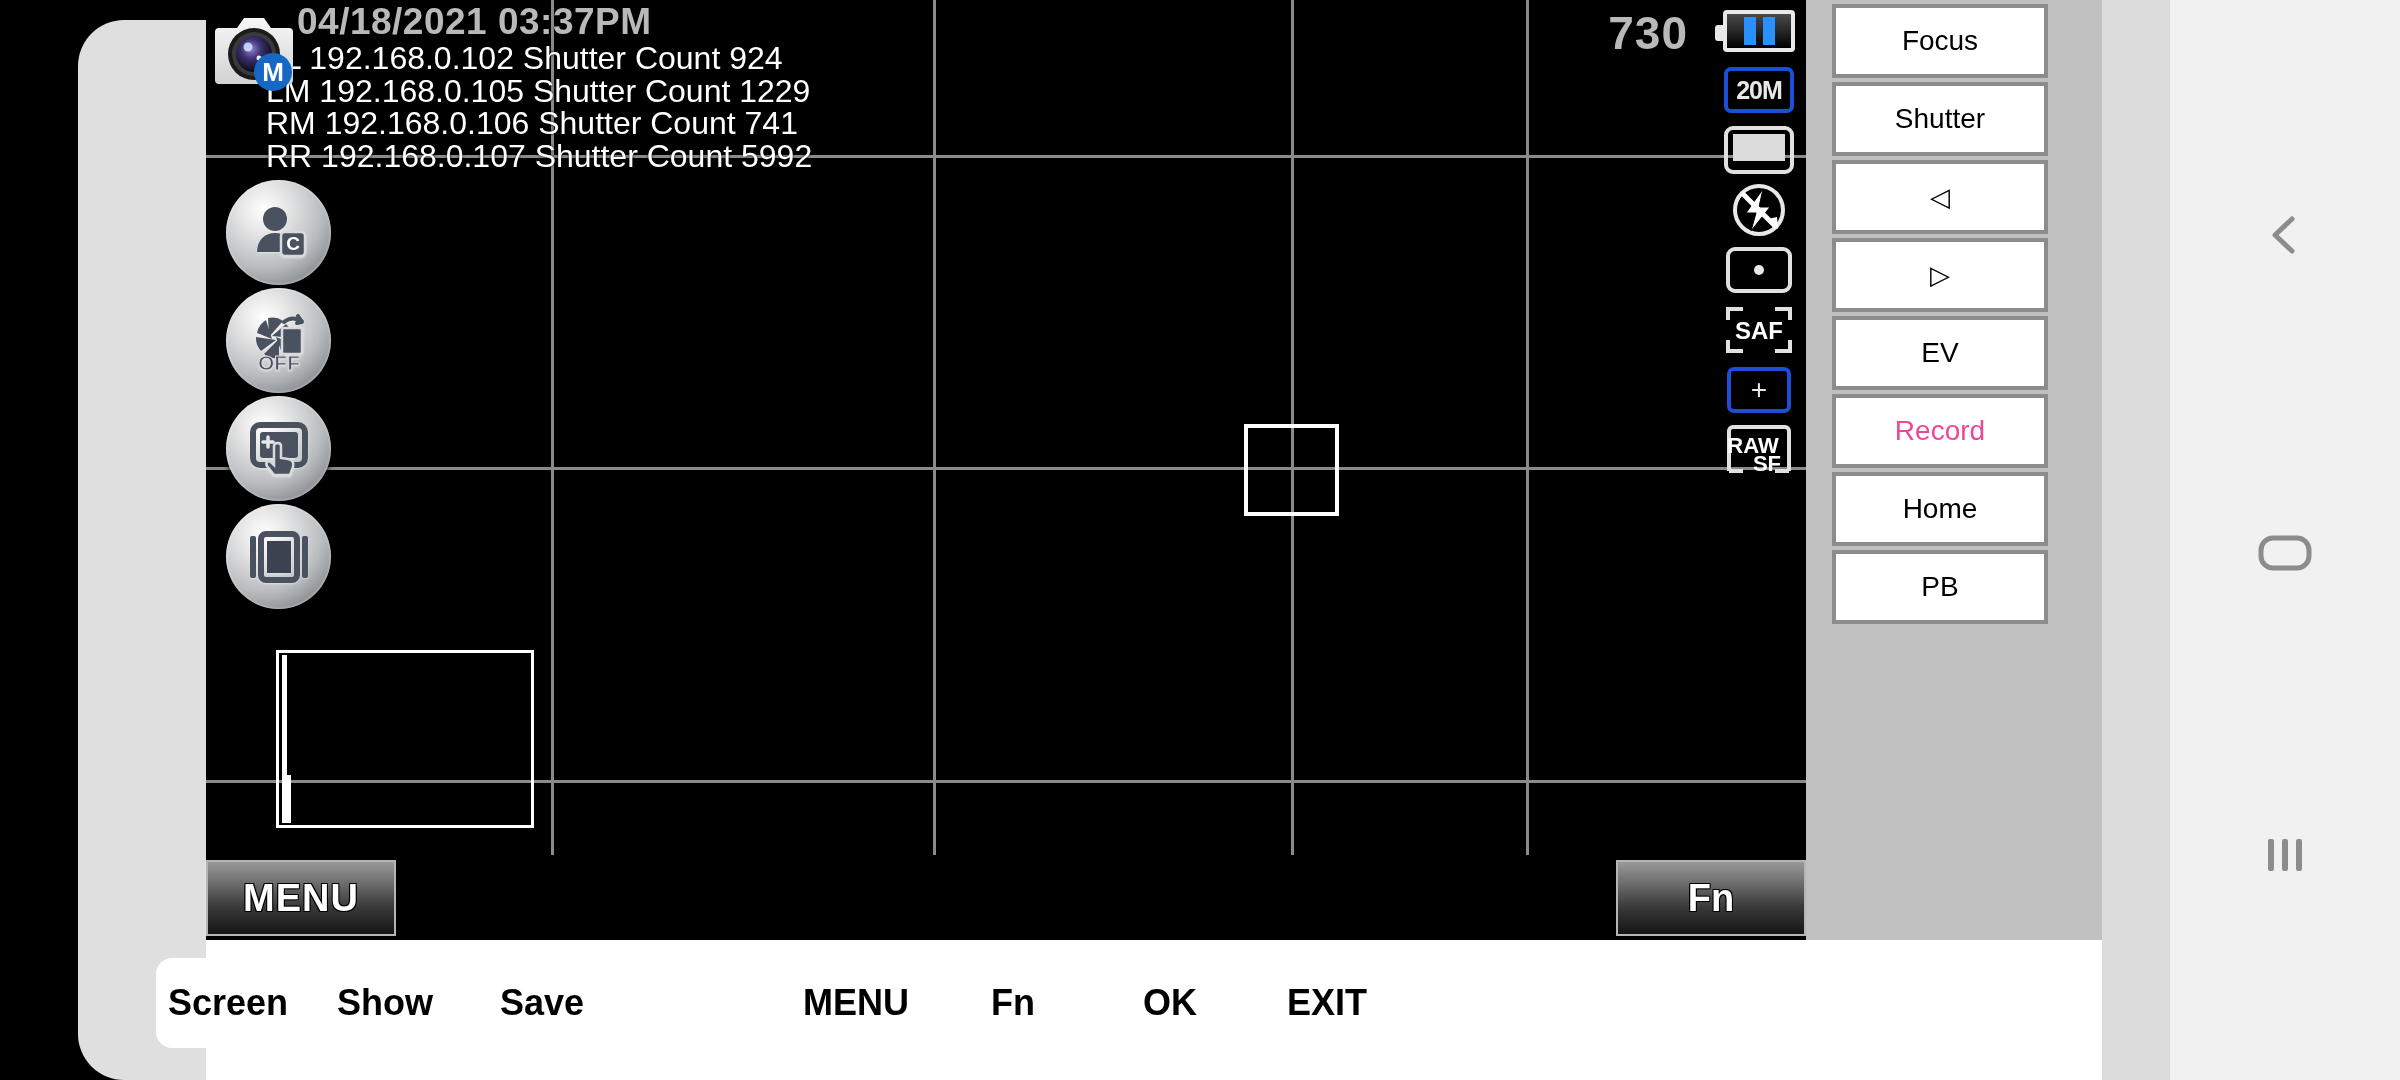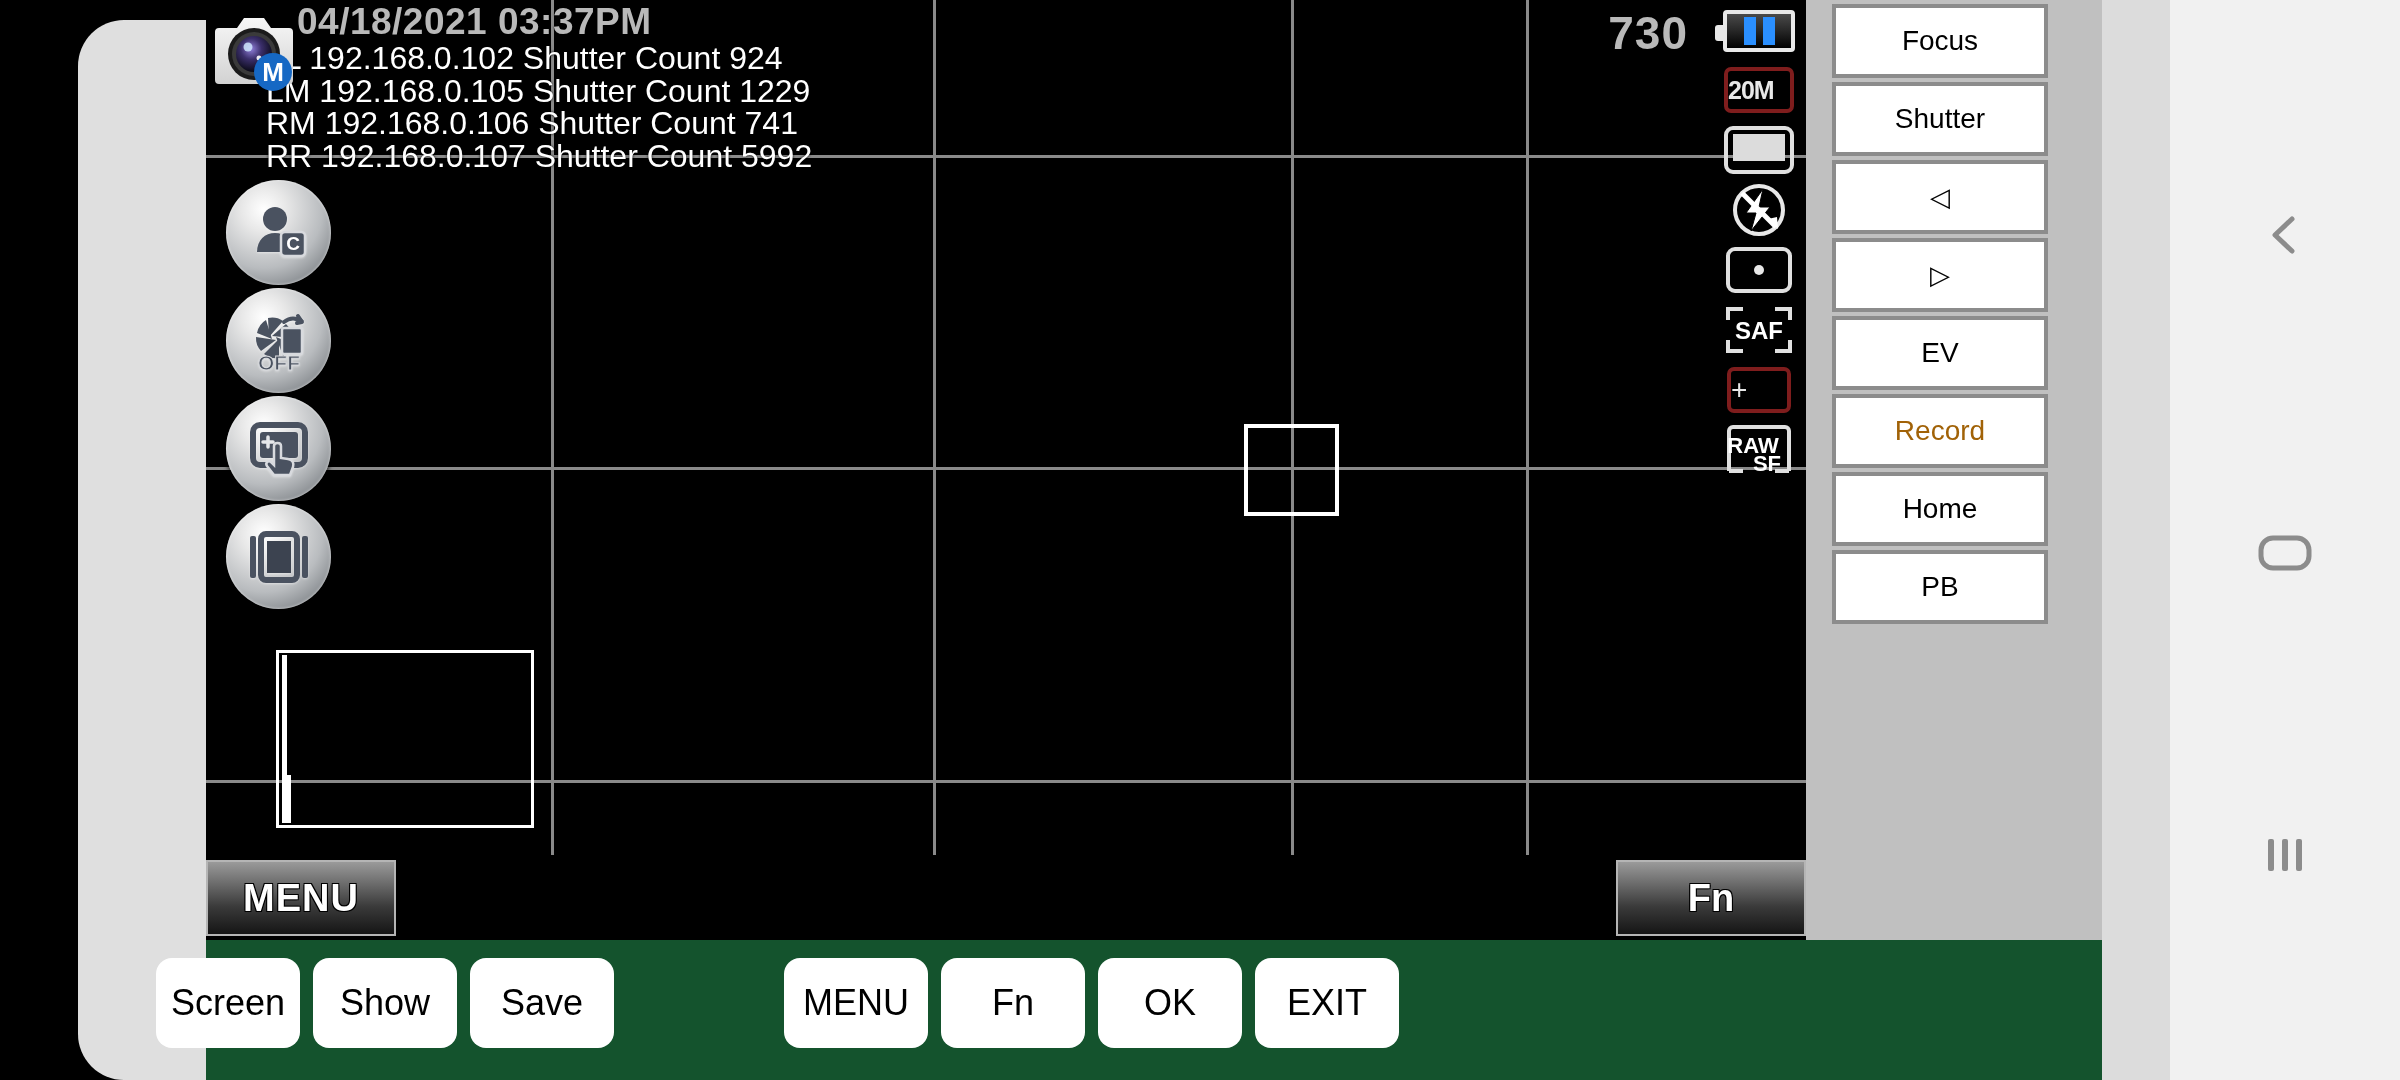--- a/index.html
+++ b/index.html
@@ -48,22 +48,22 @@
   .stat-col{position:absolute;left:1506px;top:0;width:94px;height:855px;z-index:7;}
   .stat{position:absolute;left:0;width:94px;height:56px;display:flex;align-items:center;justify-content:center;}
   .counter{position:absolute;right:118px;top:6px;font-size:46px;font-weight:bold;
       color:#b9b9b9;z-index:7;letter-spacing:1px;}
   .batt{position:relative;width:72px;height:42px;border:4px solid #e8e8e8;border-radius:4px;
       background:linear-gradient(180deg,#4a4a4a 0%,#2a2a2a 45%,#000 100%);box-sizing:border-box;}
   .batt:before{content:"";position:absolute;left:-12px;top:11px;width:9px;height:16px;
       background:#e8e8e8;border-radius:3px 0 0 3px;}
   .batt i{position:absolute;top:3px;width:12px;height:28px;background:#2a8fff;display:block;}
 
-  .icobox{border:4px solid #7f1d1d;border-radius:7px;box-sizing:border-box;
-      display:flex;align-items:center;color:#e8e8e8;}
+  .icobox{border:4px solid #1d4ed8;border-radius:7px;box-sizing:border-box;
+      display:flex;align-items:center;justify-content:center;color:#e8e8e8;}
 
   
   .expbar{position:absolute;left:0;top:860px;width:1600px;height:80px;}
   .btn-menu{position:absolute;left:0;top:0;width:190px;height:76px;
       background:linear-gradient(180deg,#9a9a9a 0%,#6f6f6f 28%,#3a3a3a 62%,#151515 100%);
       border:2px solid #b5b5b5;box-sizing:border-box;
       display:flex;align-items:center;justify-content:center;}
   .btn-menu span{font-size:38px;font-weight:bold;color:#fff;letter-spacing:1px;
       text-shadow:1px 1px 0 #000,-1px -1px 0 #000,1px -1px 0 #000,-1px 1px 0 #000;}
   .exp-readout{position:absolute;left:192px;top:0;width:1216px;height:76px;background:#fff;
@@ -79,21 +79,21 @@
 
   
   .ctrl-panel{position:absolute;left:1600px;top:0;width:296px;height:940px;background:#c0c0c0;}
   .ctrl-btn{position:absolute;left:26px;width:216px;height:74px;background:#fff;
       border:4px solid #8c8c8c;box-sizing:border-box;
       display:flex;align-items:center;justify-content:center;}
   .ctrl-btn span{font-size:28px;color:#000;}
   .ctrl-btn .arrow{font-size:26px;}
 
   
-  .toolbar{position:absolute;left:206px;top:940px;width:1896px;height:140px;background:#14532d;}
+  .toolbar{position:absolute;left:206px;top:940px;width:1896px;height:140px;background:#ffffff;font-weight:bold;}
   .tb-btn{position:absolute;top:18px;width:144px;height:90px;background:#fff;border-radius:16px;
       display:flex;align-items:center;justify-content:center;}
   .tb-btn span{font-size:36px;color:#000;}
 
   
   .nav-strip{position:absolute;left:2102px;top:0;width:68px;height:1080px;background:#dcdcdc;}
   .nav-bar{position:absolute;left:2170px;top:0;width:230px;height:1080px;background:#f1f1f1;}
   .nav-btn{position:absolute;left:0;width:230px;height:110px;display:flex;align-items:center;justify-content:center;}
 </style>
 </head>
@@ -287,21 +287,21 @@
       <div class="ctrl-btn" style="top:160px">
           <span class="arrow">◁</span>
         </div>
       <div class="ctrl-btn" style="top:238px">
           <span class="arrow">▷</span>
         </div>
       <div class="ctrl-btn" style="top:316px">
           <span>EV</span>
         </div>
       <div class="ctrl-btn" style="top:394px">
-          <span style="color:#a16207">Record</span>
+          <span style="color:#ec4899">Record</span>
         </div>
       <div class="ctrl-btn" style="top:472px">
           <span>Home</span>
         </div>
       <div class="ctrl-btn" style="top:550px">
           <span>PB</span>
         </div>
     </div>
   </div>
 

